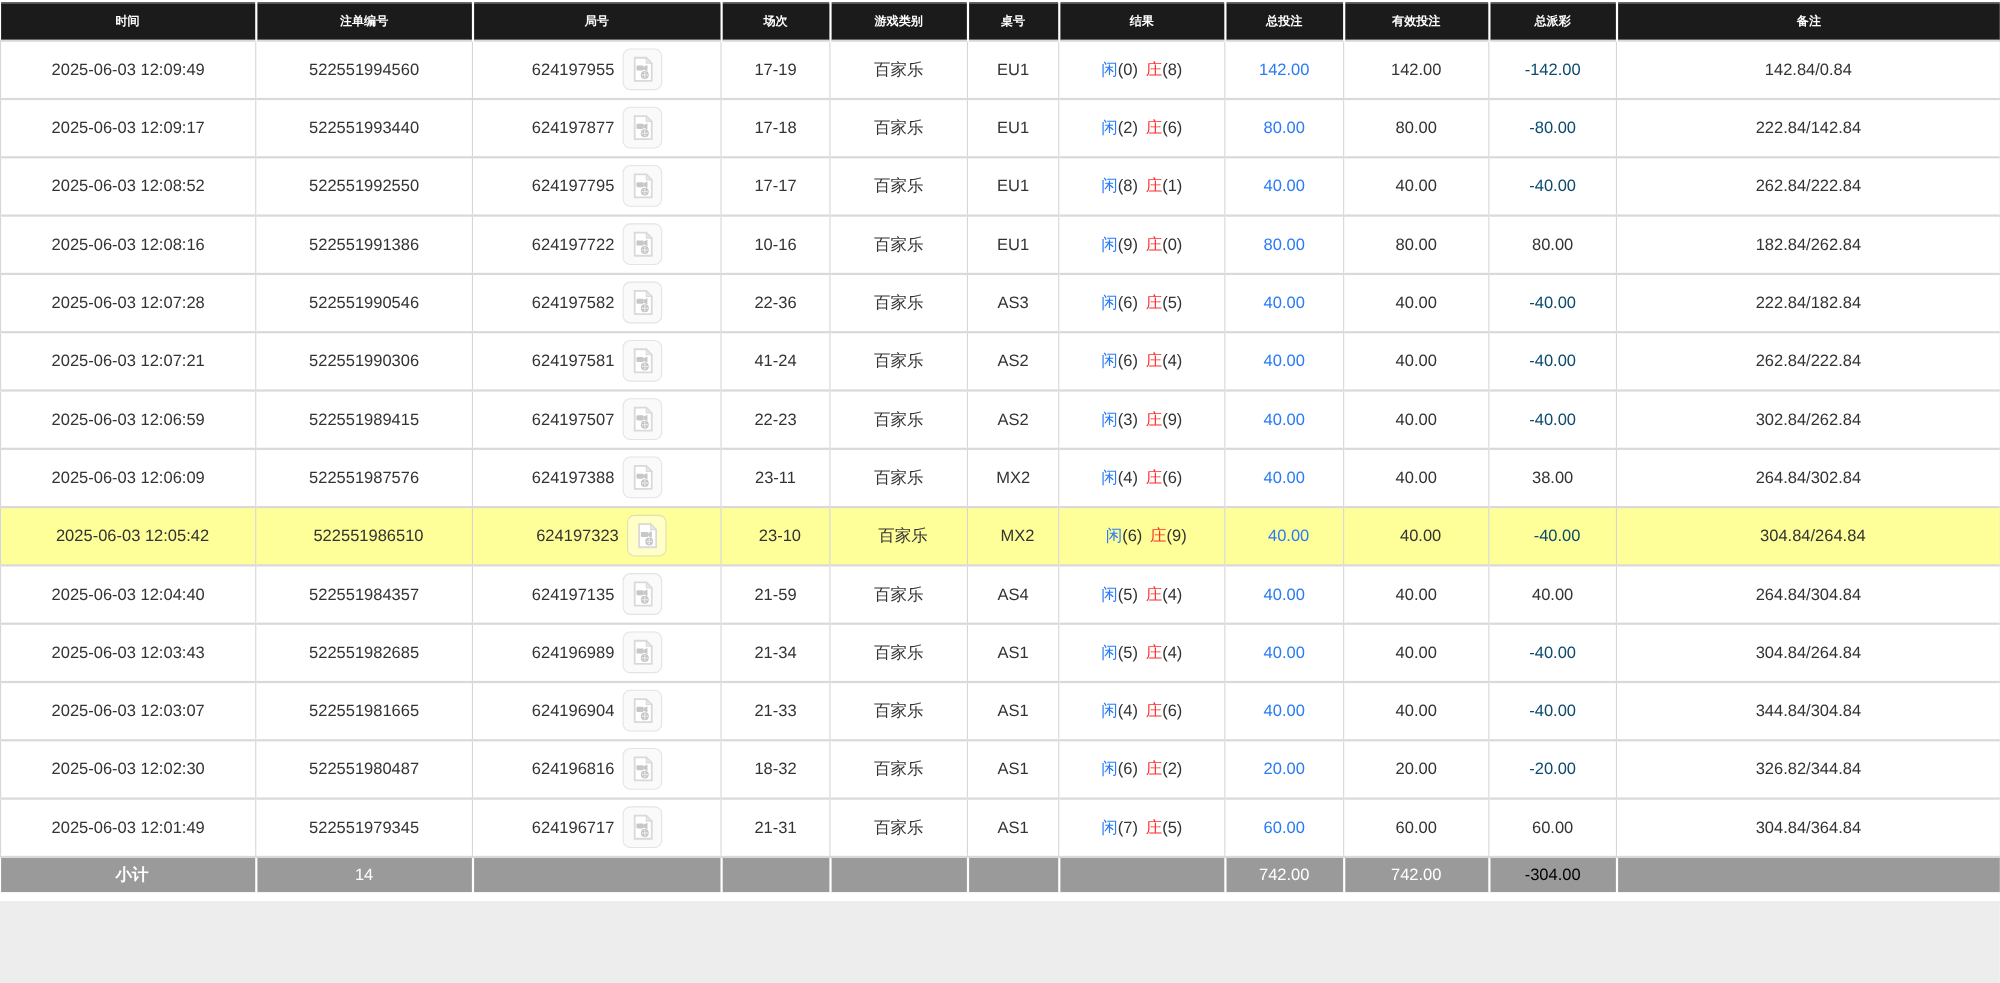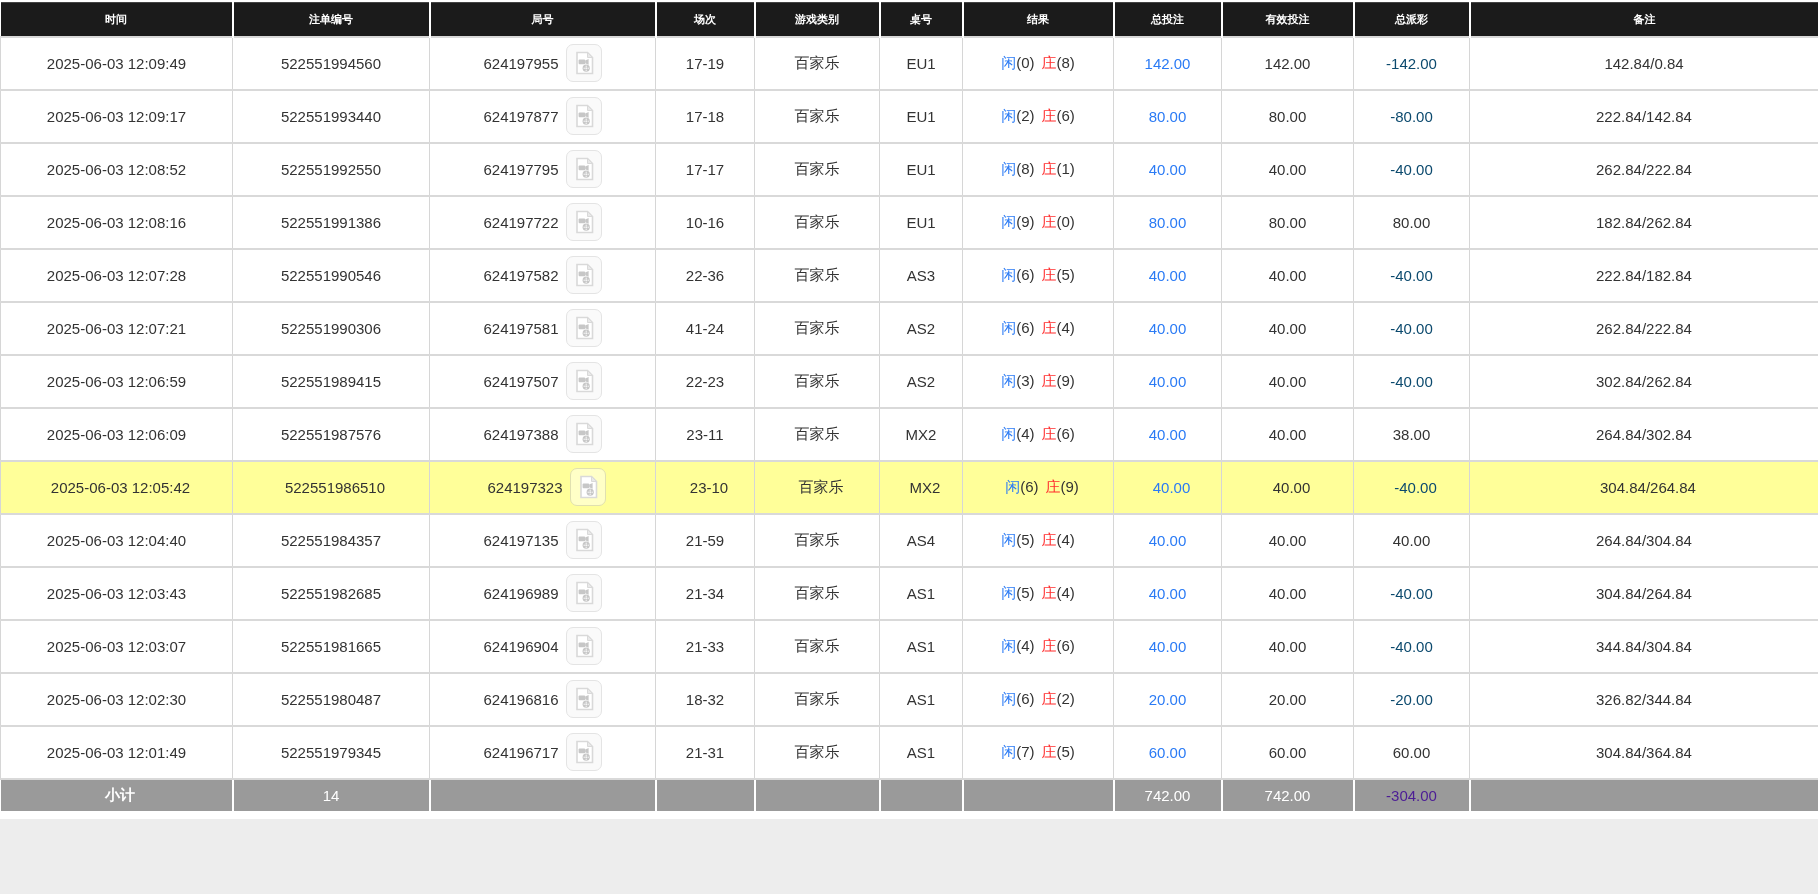--- a/index.html
+++ b/index.html
@@ -34,21 +34,21 @@
   .betlink { color:#2b7bf5; text-decoration:none; cursor:pointer; }
   .xian { color:#2b7bf5; }
   .zhuang { color:#ff2d2d; margin-left:7px; }
   .score { color:#333; }
   td.neg { color:#0c4a6e; }
   tr.summary td {
     background:#9a9a9a; color:#fff; height:33px;
     border:2px solid #fff;
   }
   tr.summary td.flabel { font-weight:bold; }
-  tr.summary td.neg { color:#4c1d95; }
+  tr.summary td.neg { color:#000000; }
   tr.summary td:first-child { border-left:0;padding-left:12px; }
   tr.summary td:last-child { border-right:0; }
   .bottom-gap { height:6px; background:#fff; }
 </style>
 </head>
 <body>
 
 <svg width="0" height="0" style="position:absolute">
   <defs>
     <g id="video-doc-icon">

